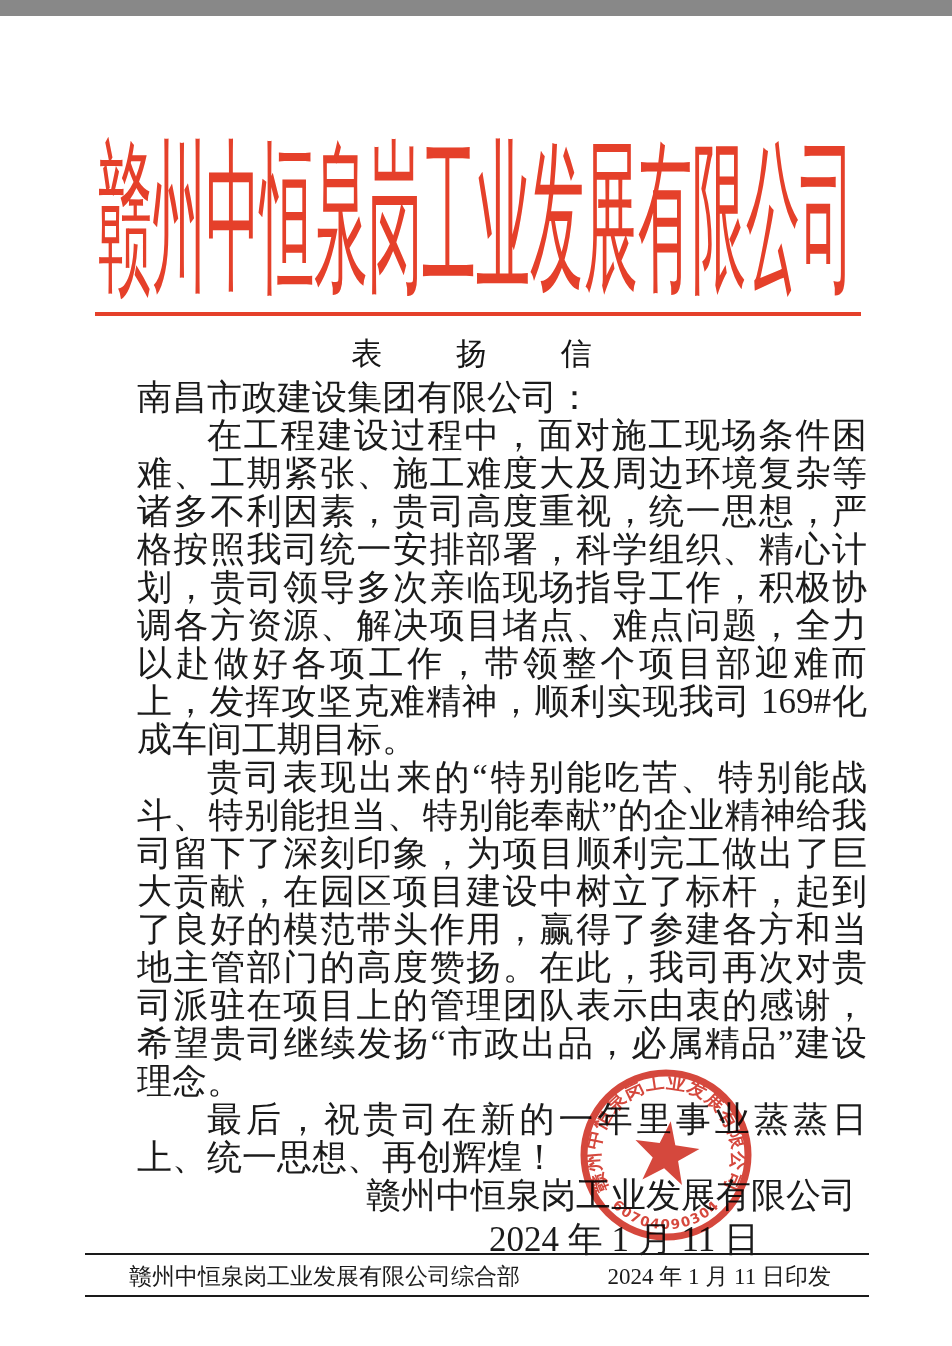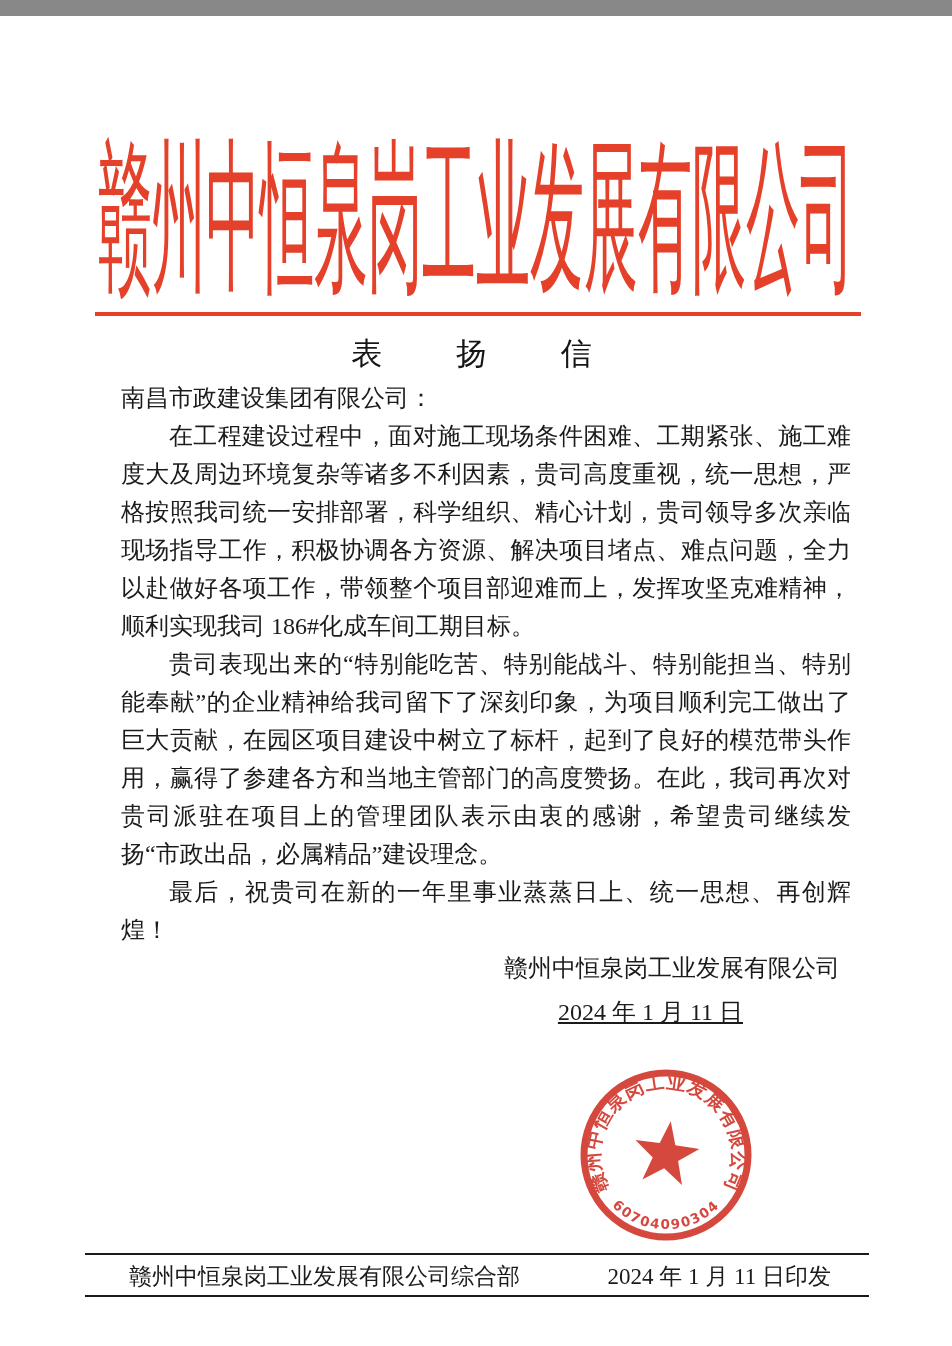--- a/index.html
+++ b/index.html
@@ -39,29 +39,29 @@
     position:absolute;top:318px;left:108px;width:730px;
     text-align:center;
     font-size:31px;line-height:40px;
     letter-spacing:33px;
     padding-left:30px;
     box-sizing:border-box;
     color:#161616;
   }
   
   .letter-body{
-    position:absolute;top:363px;left:121px;width:730px;
-    font-size:24px;line-height:38px;
+    position:absolute;top:363px;left:137px;width:730px;
+    font-size:35px;line-height:38px;
     text-align:justify;
     text-justify:inter-ideograph;
   }
   .salutation{margin:0;}
   .para{margin:0;text-indent:2em;}
   .sig-company{margin:0;text-align:right;padding-right:11px;}
-  .sig-date{margin:6px 0 0 0;text-align:right;padding-right:108px;text-decoration:underline;}
+  .sig-date{margin:6px 0 0 0;text-align:right;padding-right:108px;}
   
   .stamp{
     position:absolute;left:578px;top:1051px;width:176px;height:176px;
     mix-blend-mode:multiply;
     opacity:.88;
   }
   .stamp-ring{fill:none;stroke:var(--stamp);stroke-width:7;}
   .stamp-star{fill:var(--stamp);}
   .stamp-text{
     fill:var(--stamp);
@@ -96,21 +96,21 @@
   <div class="letterhead">
     <span class="lh-text">赣州中恒泉岗工业发展有限公司</span>
   </div>
 
   <div class="red-rule"></div>
 
   <div class="doc-title">表 扬 信</div>
 
   <div class="letter-body">
     <p class="salutation">南昌市政建设集团有限公司：</p>
-    <p class="para">在工程建设过程中，面对施工现场条件困难、工期紧张、施工难度大及周边环境复杂等诸多不利因素，贵司高度重视，统一思想，严格按照我司统一安排部署，科学组织、精心计划，贵司领导多次亲临现场指导工作，积极协调各方资源、解决项目堵点、难点问题，全力以赴做好各项工作，带领整个项目部迎难而上，发挥攻坚克难精神，顺利实现我司 186#化成车间工期目标。</p>
+    <p class="para">在工程建设过程中，面对施工现场条件困难、工期紧张、施工难度大及周边环境复杂等诸多不利因素，贵司高度重视，统一思想，严格按照我司统一安排部署，科学组织、精心计划，贵司领导多次亲临现场指导工作，积极协调各方资源、解决项目堵点、难点问题，全力以赴做好各项工作，带领整个项目部迎难而上，发挥攻坚克难精神，顺利实现我司 169#化成车间工期目标。</p>
     <p class="para">贵司表现出来的“特别能吃苦、特别能战斗、特别能担当、特别能奉献”的企业精神给我司留下了深刻印象，为项目顺利完工做出了巨大贡献，在园区项目建设中树立了标杆，起到了良好的模范带头作用，赢得了参建各方和当地主管部门的高度赞扬。在此，我司再次对贵司派驻在项目上的管理团队表示由衷的感谢，希望贵司继续发扬“市政出品，必属精品”建设理念。</p>
     <p class="para">最后，祝贵司在新的一年里事业蒸蒸日上、统一思想、再创辉煌！</p>
     <p class="sig-company">赣州中恒泉岗工业发展有限公司</p>
     <p class="sig-date">2024 年 1 月 11 日</p>
   </div>
 
   <svg class="stamp" viewBox="-88 -88 176 176" xmlns="http://www.w3.org/2000/svg">
     <circle class="stamp-ring" cx="0" cy="0" r="82"></circle>
     <defs>
       <path id="arcTop" d="M -59,31 A 66.6,66.6 0 1 1 59,31" fill="none"></path>

